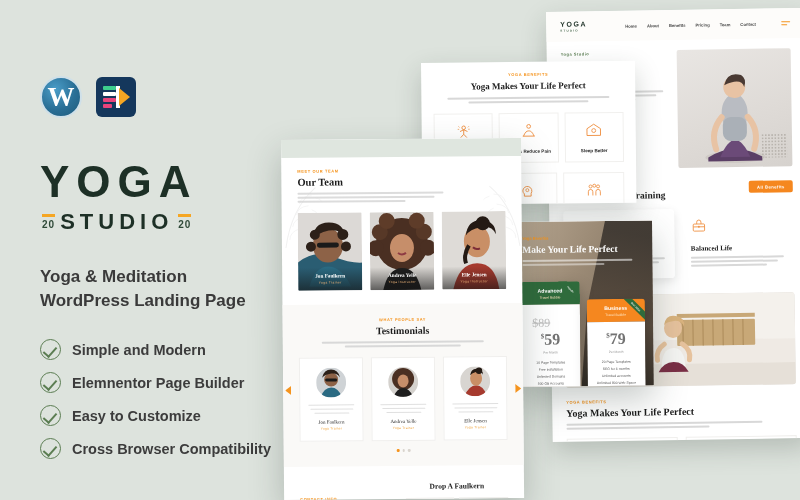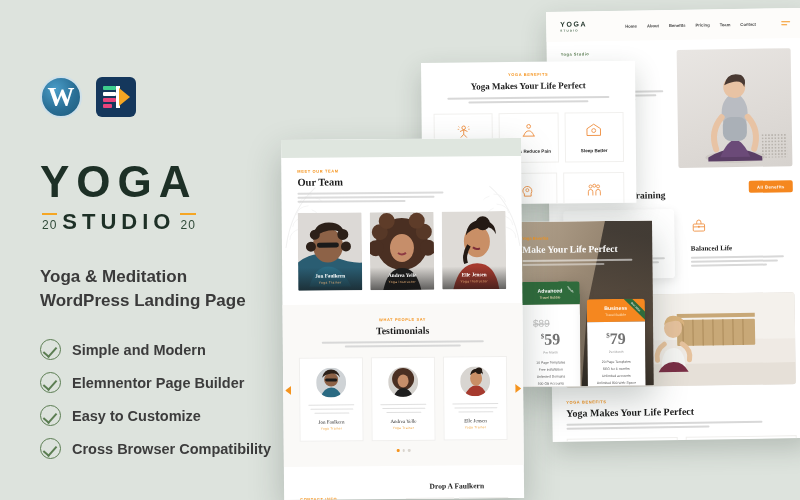--- a/index.html
+++ b/index.html
@@ -43,21 +43,21 @@
   .brandmark { margin-top:42px; }
   .brand-top {
     font-family:"Liberation Sans", sans-serif;
     font-size:44px; font-weight:bold; letter-spacing:7px;
     color:#1d3026; line-height:1;
   }
   .brand-bottom {
     display:flex; align-items:center; gap:5px; margin-top:5px; padding-left:2px;
   }
   .yr {
-    font-size:12px; font-weight:normal; color:#2f4a38; letter-spacing:1px;
+    font-size:10px; font-weight:bold; color:#2f4a38; letter-spacing:1px;
     position:relative; padding-top:5px;
   }
   .yr:before {
     content:""; position:absolute; left:0; right:0; top:0; height:2.5px; background:#f5a623;
   }
   .brand-studio {
     font-size:22px; font-weight:bold; letter-spacing:5px; color:#1d3026;
   }
 
   .tagline {
@@ -181,21 +181,21 @@
   .price-row { position:relative; display:flex; gap:7px; padding:10px 8px 0; align-items:flex-start; }
   .pcard { flex:1; border-radius:3px; overflow:hidden; box-shadow:0 5px 14px rgba(0,0,0,.25); position:relative; }
   .pcard .head { padding:6px 3px 5px; text-align:center; }
   .pcard.green .head { background:#2f6b3c; }
   .pcard.orange .head { background:#f5871f; }
   .pcard .head b { display:block; font-size:5.2px; color:#fff; }
   .pcard .head i { display:block; font-size:3.4px; color:#ffe2bd; font-style:normal; margin-top:1.5px; }
   .pcard .body { background:#fff; padding:8px 5px 9px; text-align:center; }
   .amt { font-family:"Liberation Serif",serif; font-size:16px; color:#737373; font-weight:bold; }
   .amt sup { font-size:7px; vertical-align:super; }
-  .strike { font-size:10px; color:#c0c0c0; text-decoration:line-through; margin-right:18px; font-family:Liberation Sans, sans-serif;}
+  .strike { font-size:12px; color:#c0c0c0; text-decoration:line-through; margin-right:18px; font-family:Liberation Serif, serif;}
   .per { font-size:3.2px; color:#9a9a9a; margin-top:2px; }
   .plist { margin-top:6px; display:flex; flex-direction:column; gap:3px; }
   .plist span { font-size:3.4px; color:#555; }
   .ribbon {
     position:absolute; right:-13px; top:5px; width:44px; transform:rotate(45deg);
     font-size:2.6px; color:#fff; text-align:center; padding:1.5px 0;
   }
   .ribbon.green { background:#2f6b3c; }
   .ribbon.dark { background:#2f6b3c; }
 

